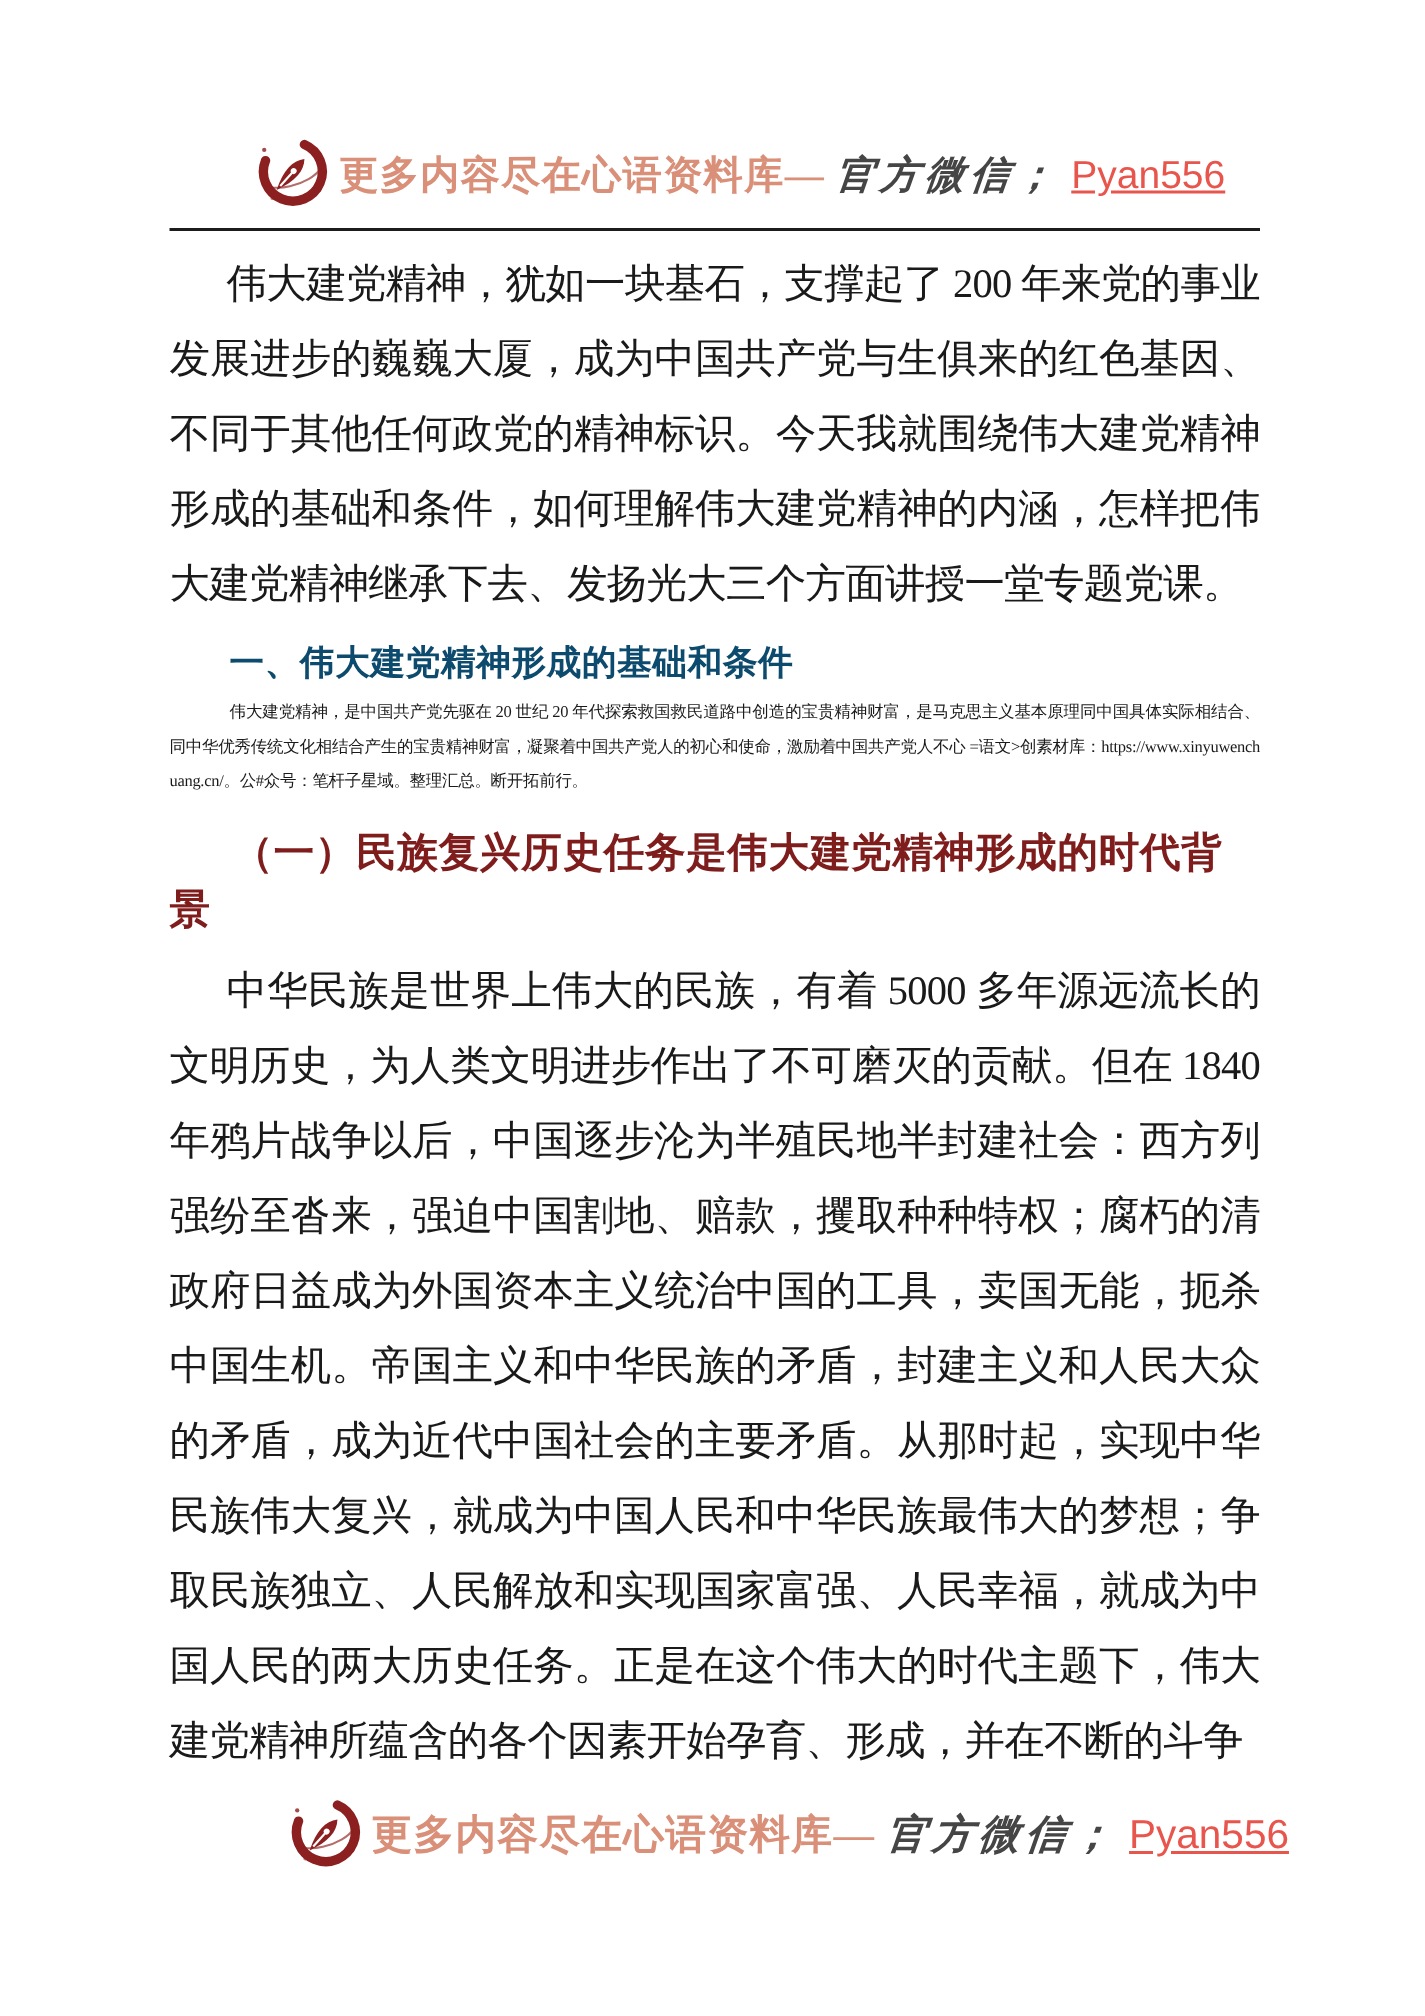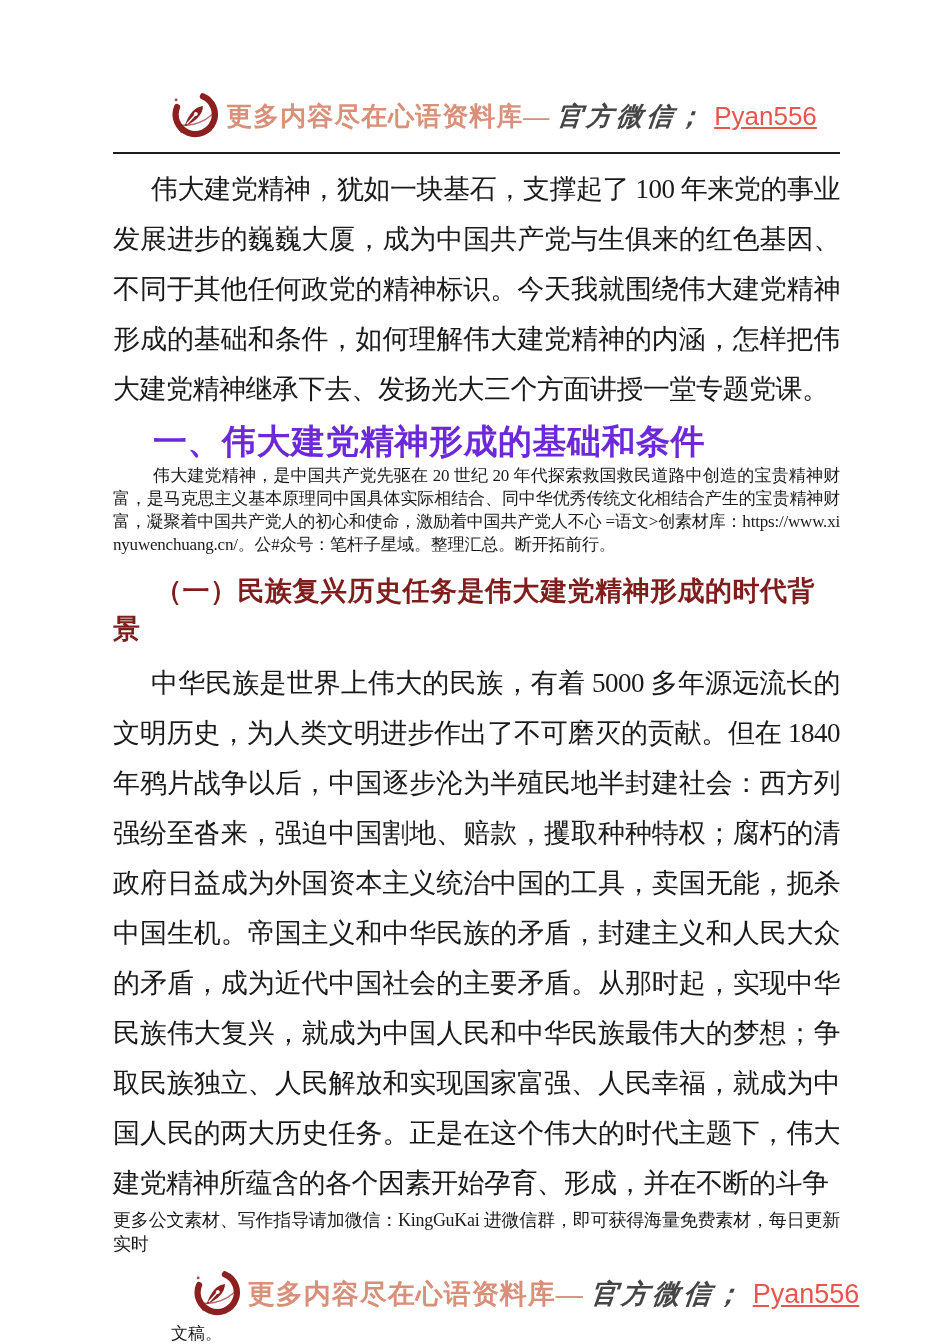--- a/index.html
+++ b/index.html
@@ -59,29 +59,29 @@
     text-align: justify;
     text-indent: 38px;
   }
   .para-1 { margin-top: 10px; }
   .para-3 { margin-top: 10px; }
 
   .heading-1 {
     margin-top: 8px;
     font-family: "Liberation Sans", "DejaVu Sans", sans-serif;
     font-weight: 700;
-    font-size: 34px;
+    font-size: 23px;
     line-height: 38px;
-    color: #6d28d9;
+    color: #0c4a6e;
     text-indent: 40px;
     letter-spacing: 0.5px;
   }
   .para-small {
     margin-top: 4px;
-    font-size: 17px;
+    font-size: 11px;
     line-height: 23px;
     letter-spacing: -0.2px;
     text-align: justify;
     text-indent: 40px;
     color: #1a1a1a;
     word-break: break-all;
   }
   .heading-2 {
     margin-top: 16px;
     font-size: 27px;
@@ -124,48 +124,44 @@
     </svg>
     <span class="salmon">更多内容尽在心语资料库—</span>
       <span class="script">官方微信；</span>
     <span class="wechat-id">Pyan556</span>
   </div>
 
   <div class="rule"></div>
 
   <div class="content">
 
-    <p class="body-para para-1">伟大建党精神，犹如一块基石，支撑起了 100 年来党的事业发展进步的巍巍大厦，成为中国共产党与生俱来的红色基因、不同于其他任何政党的精神标识。今天我就围绕伟大建党精神形成的基础和条件，如何理解伟大建党精神的内涵，怎样把伟大建党精神继承下去、发扬光大三个方面讲授一堂专题党课。</p>
+    <p class="body-para para-1">伟大建党精神，犹如一块基石，支撑起了 200 年来党的事业发展进步的巍巍大厦，成为中国共产党与生俱来的红色基因、不同于其他任何政党的精神标识。今天我就围绕伟大建党精神形成的基础和条件，如何理解伟大建党精神的内涵，怎样把伟大建党精神继承下去、发扬光大三个方面讲授一堂专题党课。</p>
 
     <h2 class="heading-1">一、伟大建党精神形成的基础和条件</h2>
 
     <p class="para-small">伟大建党精神，是中国共产党先驱在 20 世纪 20 年代探索救国救民道路中创造的宝贵精神财富，是马克思主义基本原理同中国具体实际相结合、同中华优秀传统文化相结合产生的宝贵精神财富，凝聚着中国共产党人的初心和使命，激励着中国共产党人不心 =语文&gt;创素材库：https://www.xinyuwenchuang.cn/。公#众号：笔杆子星域。整理汇总。断开拓前行。</p>
 
     <h3 class="heading-2">（一）民族复兴历史任务是伟大建党精神形成的时代背景</h3>
 
     <p class="body-para para-3">中华民族是世界上伟大的民族，有着 5000 多年源远流长的文明历史，为人类文明进步作出了不可磨灭的贡献。但在 1840 年鸦片战争以后，中国逐步沦为半殖民地半封建社会：西方列强纷至沓来，强迫中国割地、赔款，攫取种种特权；腐朽的清政府日益成为外国资本主义统治中国的工具，卖国无能，扼杀中国生机。帝国主义和中华民族的矛盾，封建主义和人民大众的矛盾，成为近代中国社会的主要矛盾。从那时起，实现中华民族伟大复兴，就成为中国人民和中华民族最伟大的梦想；争取民族独立、人民解放和实现国家富强、人民幸福，就成为中国人民的两大历史任务。正是在这个伟大的时代主题下，伟大建党精神所蕴含的各个因素开始孕育、形成，并在不断的斗争</p>
 
-    <p class="footer-note">更多公文素材、写作指导请加微信：KingGuKai 进微信群，即可获得海量免费素材，每日更新实时</p>
   </div>
 
   <div class="banner bottom">
     <svg class="logo" width="50" height="52" viewBox="0 0 56 56">
       <path d="M 38 6 A 22 22 0 1 1 9 18" fill="none" stroke="#8c1f1f" stroke-width="7" stroke-linecap="round"></path>
       <path d="M 50 24 A 24 11 -18 0 1 6 34" fill="none" stroke="#8c1f1f" stroke-width="1.5" opacity="0.65"></path>
       <g transform="translate(28,28) rotate(42)">
         <path d="M0,-15 C6,-8 6,2 0,16 C-6,2 -6,-8 0,-15 Z" fill="#8c1f1f"></path>
         <line x1="0" y1="-2" x2="0" y2="12" stroke="#ffffff" stroke-width="1.6"></line>
         <circle cx="0" cy="-3" r="2.2" fill="#ffffff"></circle>
       </g>
       <circle cx="8" cy="10" r="1.6" fill="#8c1f1f" opacity="0.8"></circle>
       <circle cx="49" cy="40" r="1.6" fill="#8c1f1f" opacity="0.8"></circle>
       <circle cx="14" cy="46" r="1.4" fill="#8c1f1f" opacity="0.6"></circle>
     </svg>
     <span class="salmon">更多内容尽在心语资料库—</span>
       <span class="script">官方微信；</span>
     <span class="wechat-id">Pyan556</span>
   </div>
 
-  <div class="content">
-    <p class="footer-note-continuation">文稿。</p>
-  </div>
 
 </div>
 
 </body></html>

